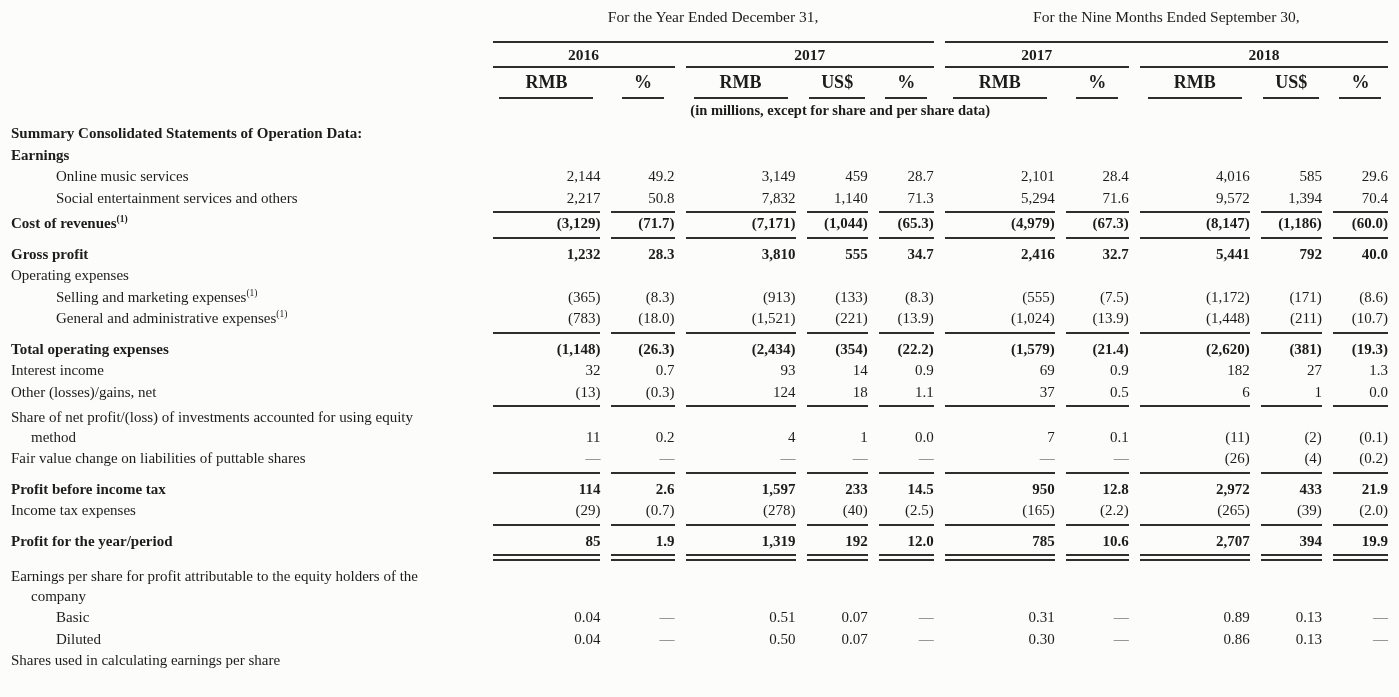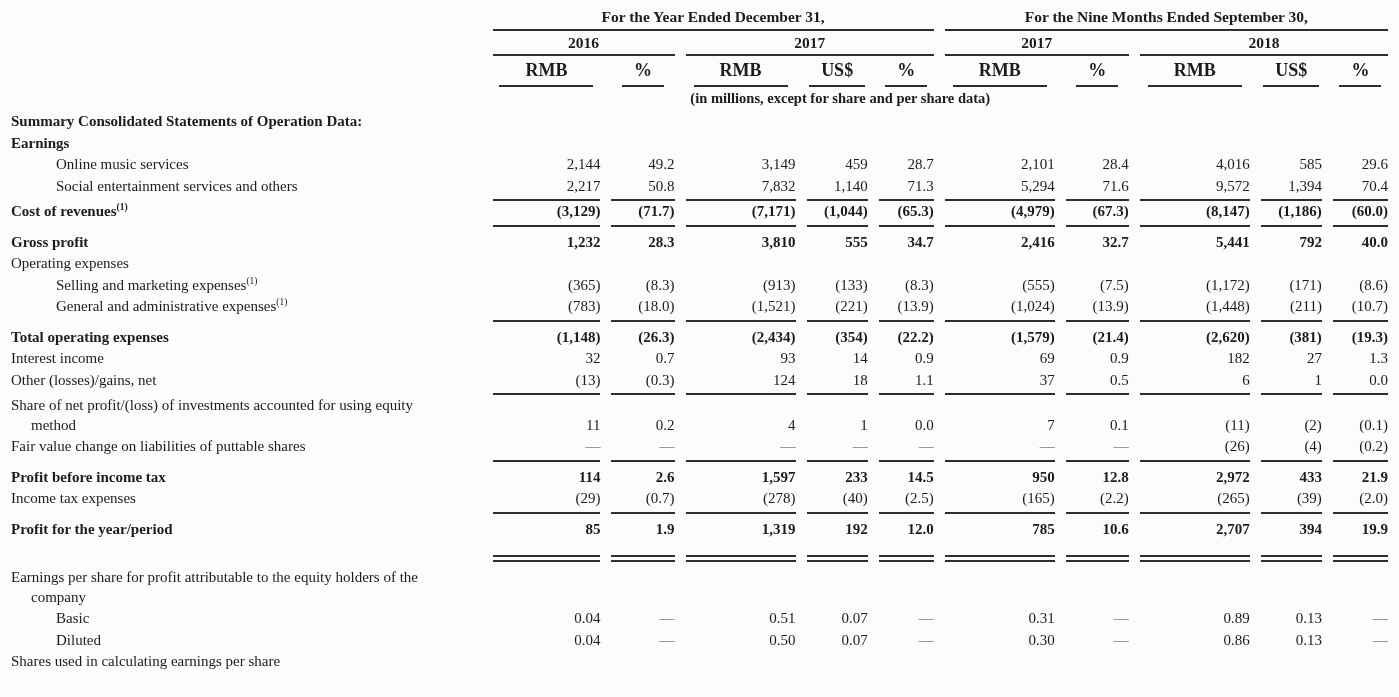--- a/index.html
+++ b/index.html
@@ -19,23 +19,23 @@
   }
   th,td{
     padding:1px 0;
     font-size:15px;
     line-height:1.30;
     vertical-align:bottom;
     overflow:visible;
   }
   
   th.grp{
-    font-weight:bold;font-size:15.5px;text-align:center;
+    font-weight:normal;font-size:15.5px;text-align:center;
     border-bottom:2px solid #2e2e2e;
-    padding-top:7px;padding-bottom:2px;white-space:nowrap;
+    padding-top:7px;padding-bottom:14px;white-space:nowrap;
   }
   th.yr{
     font-weight:bold;font-size:15.5px;text-align:center;
     border-bottom:2px solid #2e2e2e;
     padding-top:2px;padding-bottom:1px;
   }
   th.cn{text-align:center;padding-top:3px;padding-bottom:0;}
   span.cu{
     display:inline-block;font-weight:bold;font-size:18px;text-align:center;
     border-bottom:2px solid #2e2e2e;padding-bottom:2px;
@@ -44,21 +44,21 @@
   td.units-td{text-align:center;padding-top:2px;padding-bottom:3px;}
   span.units{position:relative;left:-100px;font-weight:bold;font-size:14.5px;white-space:nowrap;}
   
   td.lblc{text-align:left;vertical-align:top;}
   td.lblc .l1{white-space:nowrap;}
   td.lblc .l2{padding-left:20px;white-space:nowrap;}
   td.ind1 .l1{padding-left:45px;}
   .b{font-weight:bold;}
   td.val{text-align:right;white-space:nowrap;}
   td.u1{border-bottom:2px solid #2e2e2e;padding-bottom:3px;}
-  td.u2{border-bottom:7px double #2e2e2e;padding-bottom:16px;}
+  td.u2{border-bottom:7px double #2e2e2e;padding-bottom:3px;}
   tr.gap td{padding-top:6px;}
   td.val.dash{color:#777;}
   sup{font-size:9.5px;vertical-align:super;line-height:0;}
   
   .watermark{
     position:absolute;right:52px;top:596px;
     display:flex;align-items:center;gap:8px;
     pointer-events:none;opacity:0.75;
   }
   .watermark .wm-text{

